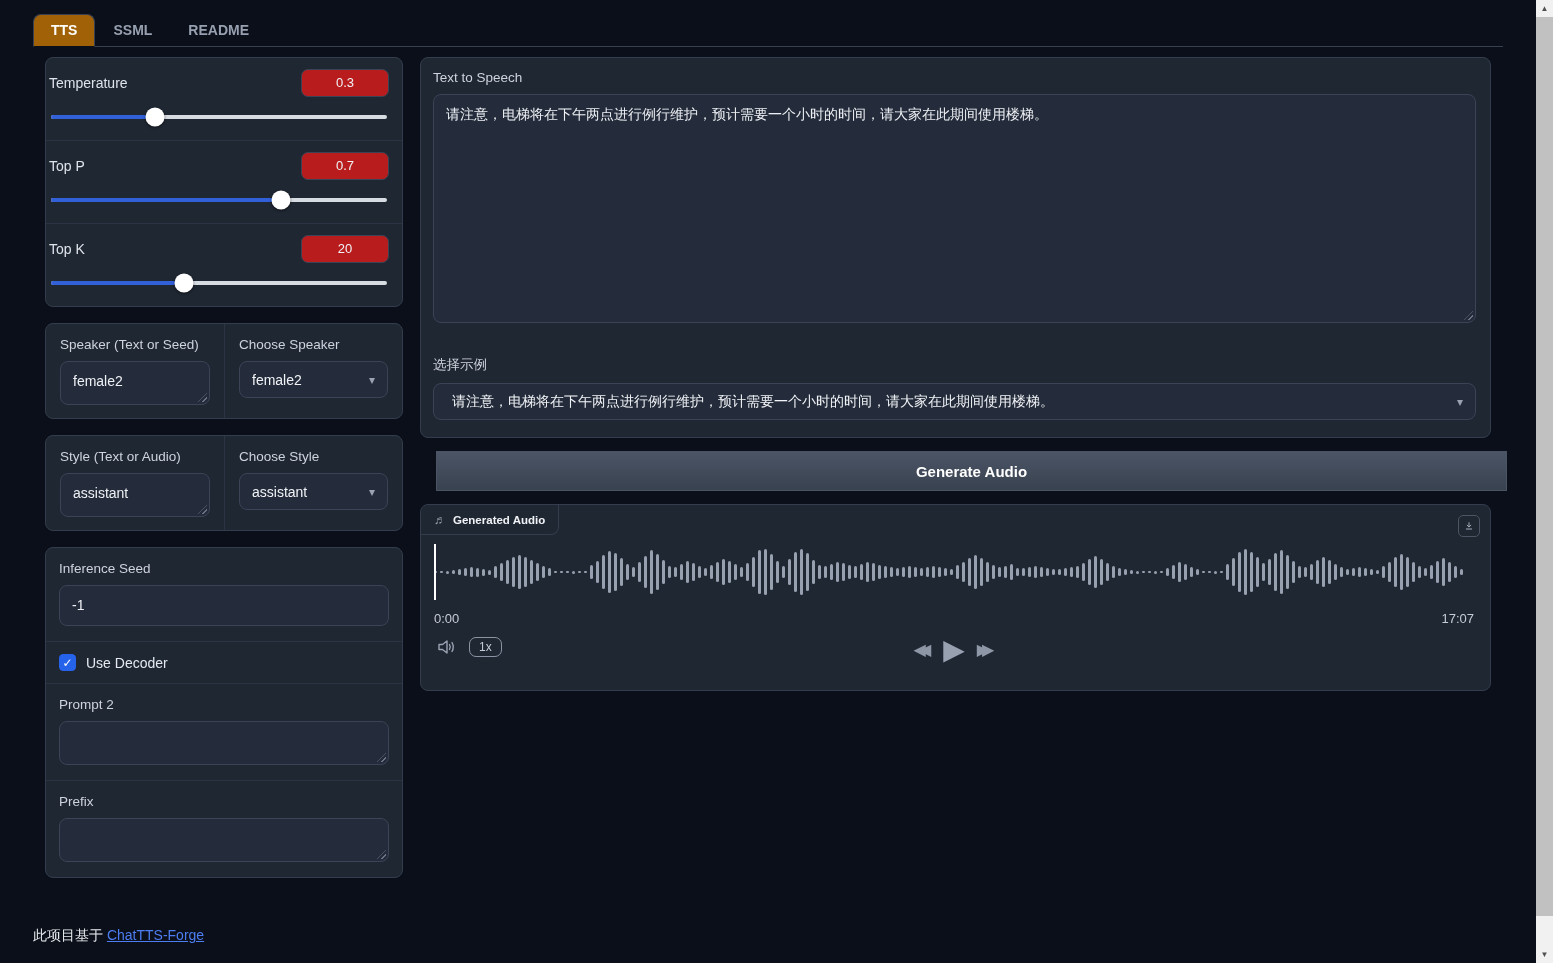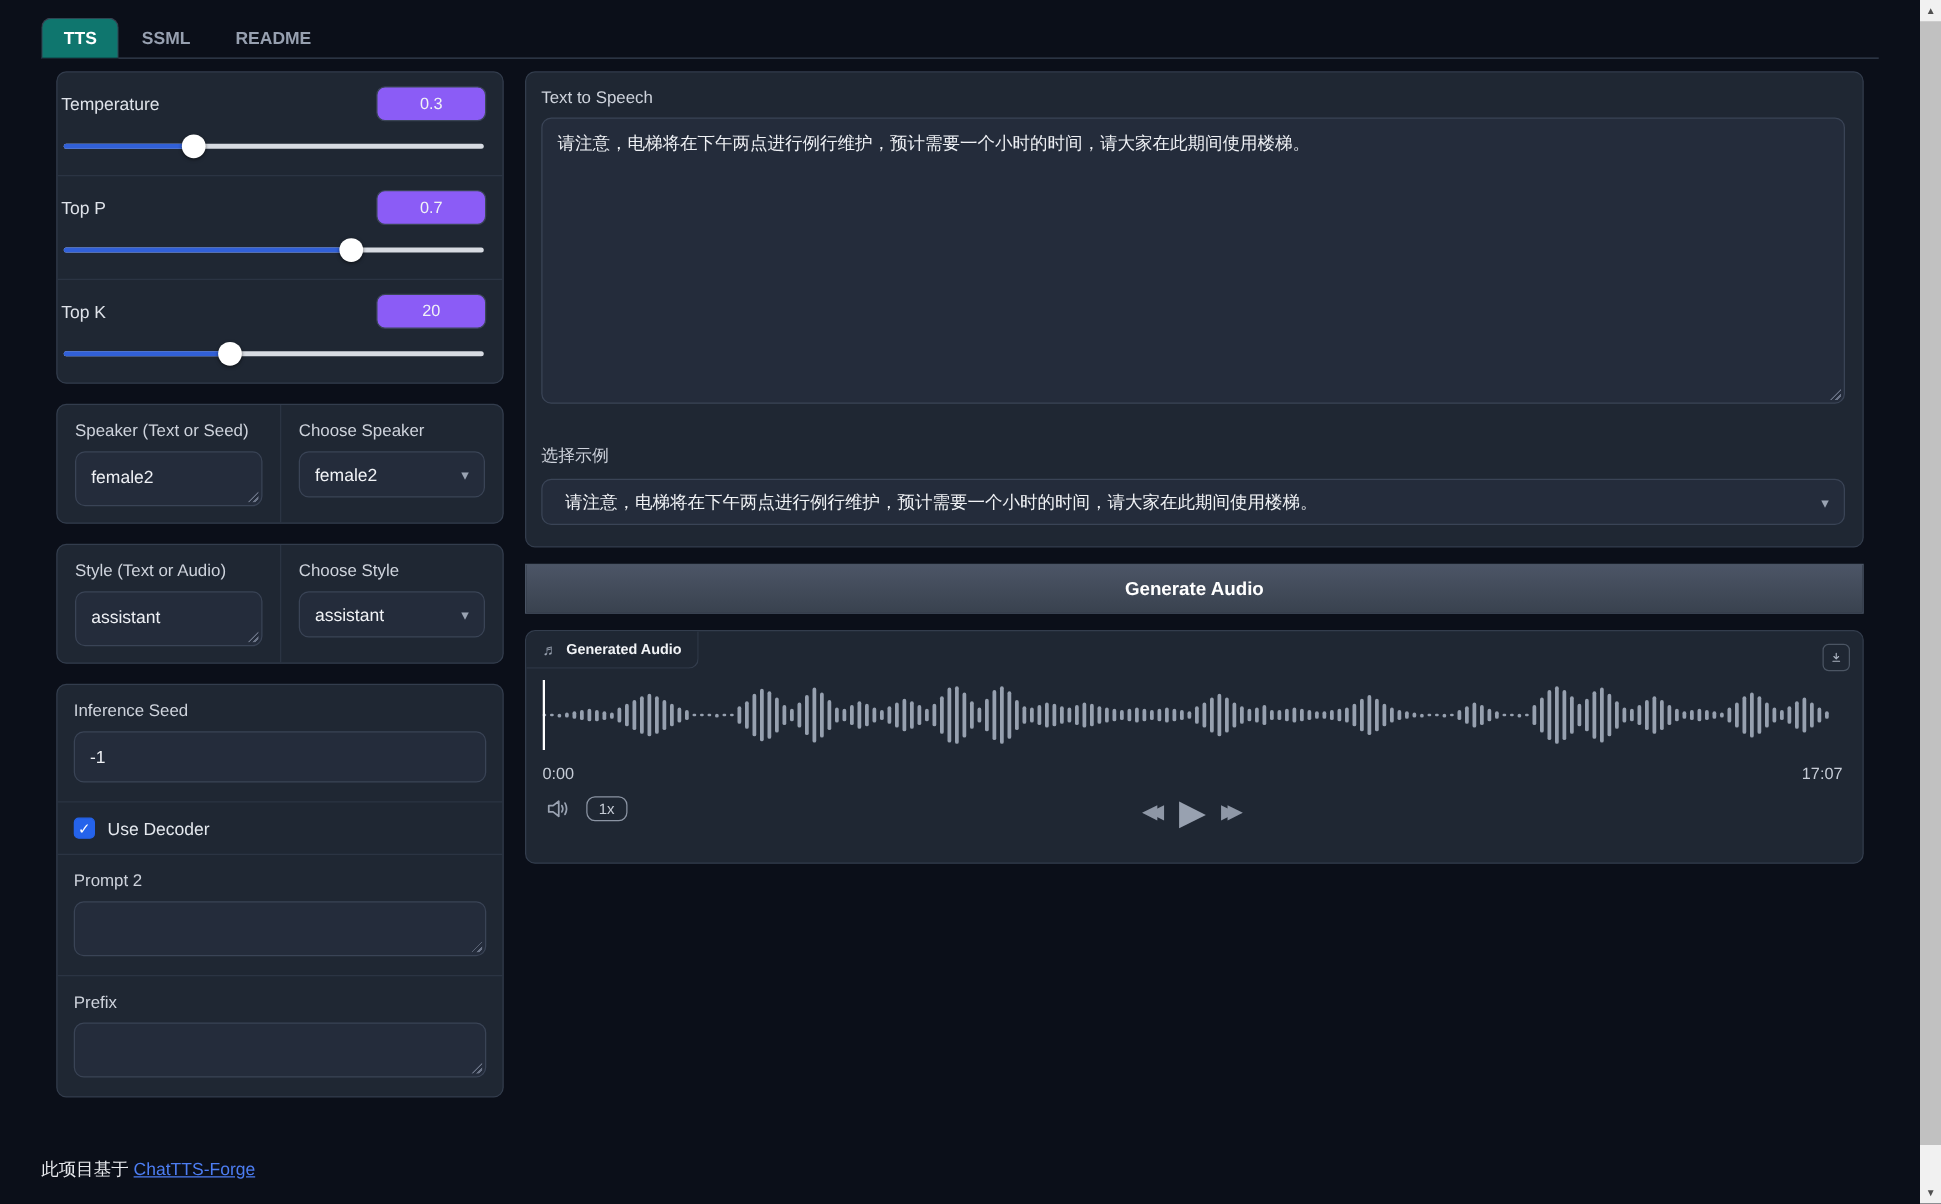--- a/index.html
+++ b/index.html
@@ -5,21 +5,21 @@
   html,body{margin:0;padding:0;}
   body{
     width:1553px;height:963px;position:relative;overflow:hidden;
     background:#0b0f19;color:#e5e7eb;
     font-family:"Liberation Sans","DejaVu Sans",sans-serif;
   }
   
   .tabbar{position:absolute;left:33px;top:14px;width:1470px;display:flex;border-bottom:1px solid #374151;}
   .tab{padding:7px 17px;font-size:14px;font-weight:600;color:#97a0b0;border:1px solid transparent;
        border-radius:8px 8px 0 0;cursor:pointer;}
-  .tab.selected{color:#ffffff;background:#0f766e;border-color:#374151;border-bottom-color:#0b0f19;margin-bottom:-1px;}
+  .tab.selected{color:#ffffff;background:#a16207;border-color:#374151;border-bottom-color:#0b0f19;margin-bottom:-1px;}
   
   .panel{background:#1f2733;border:1px solid #333d4d;border-radius:8px;box-sizing:border-box;}
   .flabel{font-size:13.5px;color:#ced3dc;margin-bottom:9px;}
   .txt, .num{
     display:block;width:100%;box-sizing:border-box;background:#242c3b;border:1px solid #3a4456;
     border-radius:8px;color:#eef0f4;font-size:14px;padding:9px 12px;resize:none;outline:none;
     font-family:"Liberation Sans","DejaVu Sans",sans-serif;line-height:1.5;
   }
   .ta-wrap{position:relative;}
   .grip{position:absolute;right:3px;bottom:3px;width:9px;height:9px;
@@ -28,21 +28,21 @@
   .dropdown{height:37px;display:flex;align-items:center;justify-content:space-between;padding:0 12px;
             background:#242c3b;border:1px solid #3a4456;border-radius:8px;font-size:14px;color:#f1f3f6;
             box-sizing:border-box;cursor:pointer;}
   .dd-arrow{color:#9aa3b2;font-size:12px;margin-left:8px;}
   
   .left-col{position:absolute;left:45px;top:57px;width:358px;display:flex;flex-direction:column;gap:16px;}
   .srow{padding:11px 13px 13px 3px;border-bottom:1px solid #2b3443;}
   .srow:last-child{border-bottom:none;}
   .srow-head{display:flex;justify-content:space-between;align-items:center;}
   .slabel{font-size:14px;color:#dfe3ea;}
-  .svalue{width:86px;height:26px;border:1px solid #3a4456;border-radius:7px;background:#8b5cf6;
+  .svalue{width:86px;height:26px;border:1px solid #3a4456;border-radius:7px;background:#b91c1c;
           color:#f1f3f6;font-size:13px;text-align:center;line-height:26px;}
   .strack{position:relative;height:4px;background:#d7dbe2;border-radius:2px;margin:18px 2px 8px 2px;cursor:pointer;}
   .sfill{position:absolute;left:0;top:0;bottom:0;background:#3160d8;border-radius:2px;}
   .shandle{position:absolute;top:50%;width:19px;height:19px;background:#ffffff;border-radius:50%;
            transform:translate(-50%,-50%);box-shadow:0 1px 3px rgba(0,0,0,.55);cursor:grab;}
   .split{display:grid;grid-template-columns:1fr 1fr;}
   .cell{padding:13px 14px;}
   .cell + .cell{border-left:1px solid #2b3443;}
   .txt.small{height:44px;}
   .stackrow{padding:13px 13px 15px 13px;border-bottom:1px solid #2b3443;}
@@ -53,21 +53,21 @@
             color:#ffffff;cursor:pointer;box-sizing:border-box;}
   .checkbox.on{background:#2563eb;border-color:#2563eb;}
   .chk-label{font-size:14px;color:#e5e9ef;cursor:pointer;}
   
   .right-col{position:absolute;left:420px;top:57px;width:1071px;display:flex;flex-direction:column;gap:13px;}
   .tts-panel{padding:12px 14px 17px 12px;}
   .txt.main{height:229px;}
   .examples-label{margin-top:33px;}
   .gen-btn{height:40px;width:100%;border-radius:0;border:1px solid #4a5464;
            background:linear-gradient(180deg,#4c5566,#39424f);color:#ffffff;font-weight:700;font-size:15px;
-           font-family:inherit;cursor:pointer;}
+           font-family:inherit;cursor:pointer;margin-left:16px;}
   
   .player{position:relative;height:187px;padding:39px 16px 0 13px;}
   .chip{position:absolute;top:0;left:0;height:29px;display:flex;align-items:center;gap:7px;padding:0 13px;
         border-right:1px solid #333d4d;border-bottom:1px solid #333d4d;border-radius:8px 0 8px 0;
         background:#1f2733;}
   .chip .note{color:#9aa3b2;font-size:12px;}
   .chip .chip-label{font-size:11.5px;font-weight:700;color:#f1f3f6;}
   .dl-btn{position:absolute;top:10px;right:10px;width:22px;height:22px;border:1px solid #4b5563;border-radius:5px;
           display:flex;align-items:center;justify-content:center;cursor:pointer;background:transparent;}
   .waveform{position:relative;height:56px;display:flex;align-items:center;overflow:hidden;cursor:pointer;}

